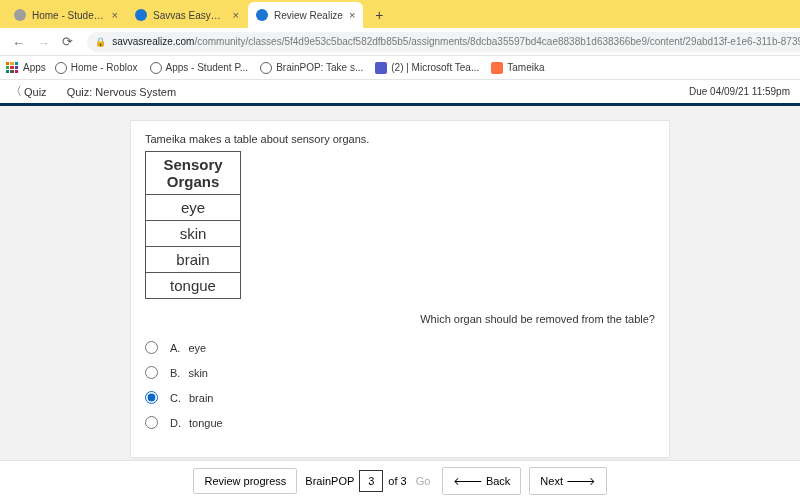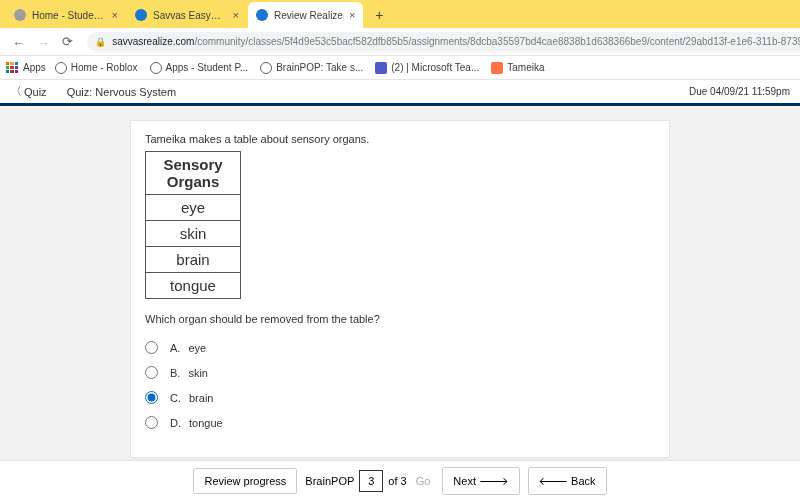--- a/index.html
+++ b/index.html
@@ -46,21 +46,21 @@
 .exit .chev { font-size: 12px; margin-right: 2px; }
 .due { margin-left: auto; font-size: 10px; padding-left: 17px; }
 
 
 .quiz-body { flex: 1; background: #f2f2f2; overflow: auto; padding: 14px 0; }
 .card { width: 540px; margin: 0 auto; background: #fff; border: 1px solid #e4e4e4; padding: 12px 14px 22px; font-size: 11px; color: #333; box-shadow: 0 1px 2px rgba(0,0,0,0.04); }
 .prompt { margin-bottom: 6px; }
 .tbl { border-collapse: collapse; margin-bottom: 14px; }
 .tbl th, .tbl td { border: 1px solid #555; padding: 4px 0; text-align: center; font-size: 15px; width: 95px; }
 .tbl th { font-weight: bold; }
-.question { margin-bottom: 10px; }
+.question { margin-bottom: 10px; text-align: right; }
 .options .opt { display: flex; align-items: center; padding: 6px 0; }
 .options input[type=radio] { margin-right: 12px; accent-color: #0b69c7; }
 .opt-label { margin-right: 8px; }
 
 
 .footer { height: 40px; background: #fff; border-top: 1px solid #e4e4e4; display: flex; align-items: center; justify-content: center; gap: 8px; font-size: 11px; }
 .btn { border: 1px solid #ccc; background: #fff; padding: 6px 10px; cursor: pointer; font-size: 11px; border-radius: 2px; }
 .qnav { display: flex; align-items: center; gap: 5px; }
 .qinput { width: 24px; height: 22px; text-align: center; border: 1px solid #333; font-size: 11px; }
 .go { color: #aaa; padding: 0 4px; }
@@ -199,17 +199,17 @@
   </div>
 
   <div class="footer">
     <button class="btn">Review progress</button>
     <div class="qnav">
       <span>BrainPOP</span>
       <input class="qinput" value="3" style="">
       <span>of 3</span>
       <span class="go">Go</span>
     </div>
+    <button class="btn nav-btn"><span class="arrow">🡐 </span><span>Back</span></button>
     <button class="btn nav-btn"><span>Next</span><span class="arrow"> 🡒</span></button>
-    <button class="btn nav-btn"><span class="arrow">🡐 </span><span>Back</span></button>
   </div>
 
 </div>
 
 </body></html>

